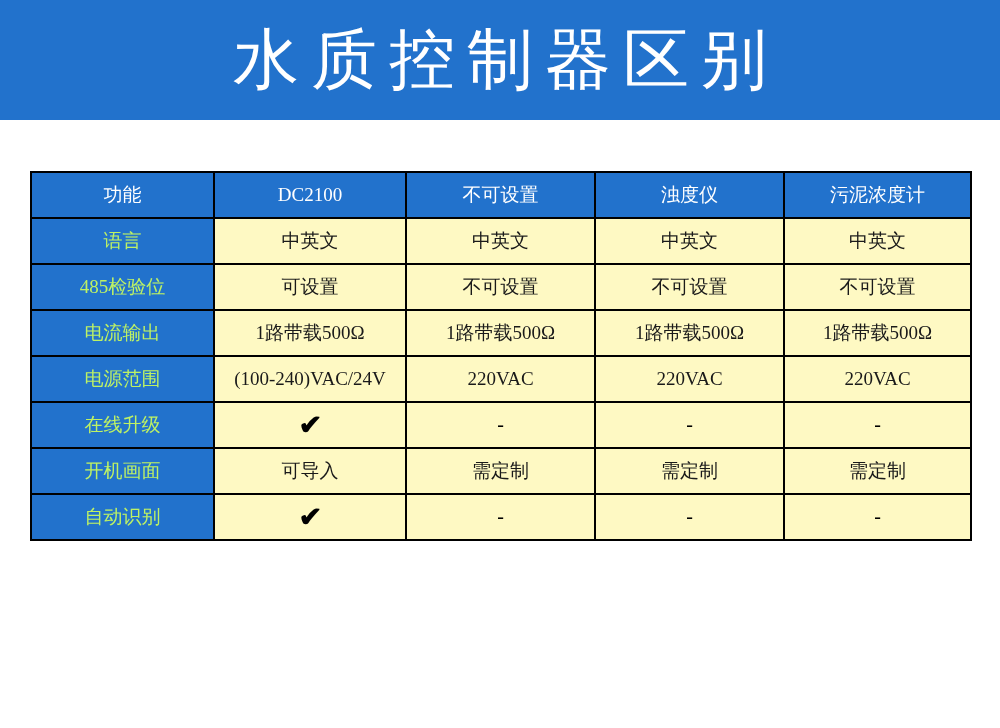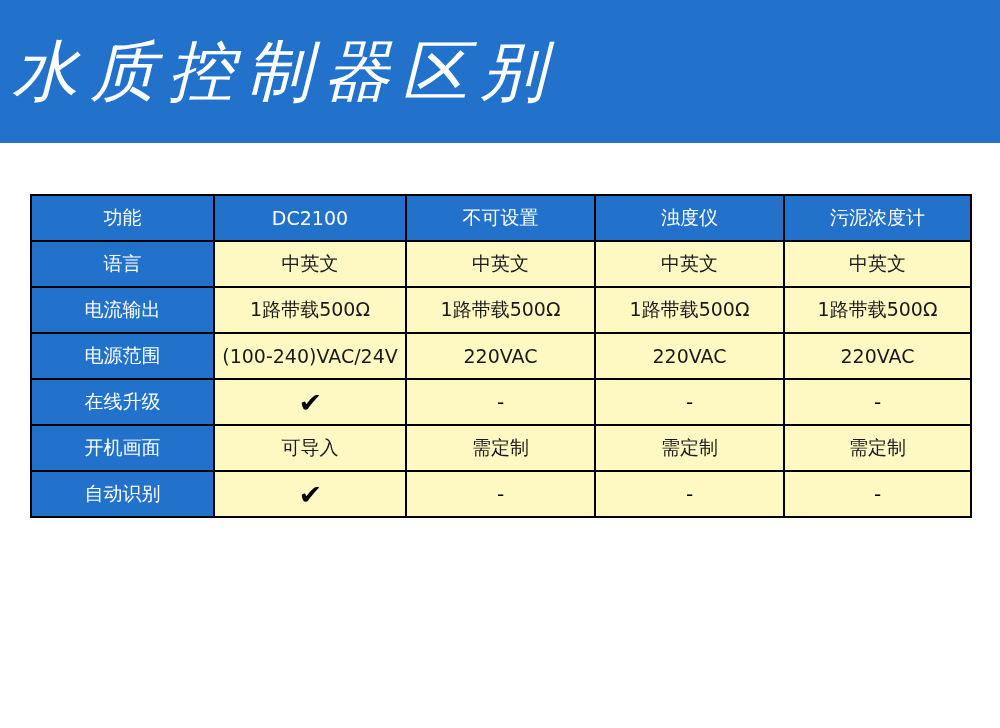--- a/index.html
+++ b/index.html
@@ -10,43 +10,44 @@
     width: 1000px;
     height: 728px;
     background: #ffffff;
     font-family: "DejaVu Sans", "Liberation Sans", sans-serif;
     overflow: hidden;
   }
 
   
   .banner {
     width: 1000px;
-    height: 143px;
+    height: 120px;
     background: #2272CC;
     display: flex;
     align-items: center;
+    justify-content: center;
     box-sizing: border-box;
-    font-style: italic;
   }
   .banner-title {
     color: #ffffff;
     font-size: 66px;
     line-height: 1;
     font-weight: 400;
     letter-spacing: 12px;
     text-indent: 12px;
     white-space: nowrap;
     font-family: "DejaVu Sans", "Liberation Sans", sans-serif;
   }
 
   
   .table-wrap {
     padding: 51px 30px 0 30px;
     box-sizing: border-box;
     width: 884px;
+    font-family: Liberation Serif, serif;
   }
   table.spec-table {
     border-collapse: collapse;
     width: 940px;
     table-layout: fixed;
   }
   table.spec-table col.c0 { width: 183px; }
   table.spec-table col.c1 { width: 192px; }
   table.spec-table col.c2 { width: 189px; }
   table.spec-table col.c3 { width: 189px; }
@@ -72,21 +73,21 @@
   table.spec-table thead th {
     background: #2272CC;
     color: #ffffff;
     font-weight: 400;
     font-size: 19px;
   }
 
   
   table.spec-table tbody td.label-cell {
     background: #2272CC;
-    color: #ffffff;
+    color: #bef264;
   }
 
   .check-mark {
     font-size: 27px;
     line-height: 1;
     font-weight: 700;
     color: #000000;
     display: inline-block;
     transform: scaleX(1.05);
   }
@@ -124,20 +125,27 @@
     </thead>
     <tbody>
       <tr>
         <td class="label-cell">语言</td>
         <td>中英文</td>
         <td>中英文</td>
         <td>中英文</td>
         <td>中英文</td>
       </tr>
       <tr>
+        <td class="label-cell">485检验位</td>
+        <td>可设置</td>
+        <td>不可设置</td>
+        <td>不可设置</td>
+        <td>不可设置</td>
+      </tr>
+      <tr>
         <td class="label-cell">电流输出</td>
         <td>1路带载500Ω</td>
         <td>1路带载500Ω</td>
         <td>1路带载500Ω</td>
         <td>1路带载500Ω</td>
       </tr>
       <tr>
         <td class="label-cell">电源范围</td>
         <td>(100-240)VAC/24V</td>
         <td>220VAC</td>

